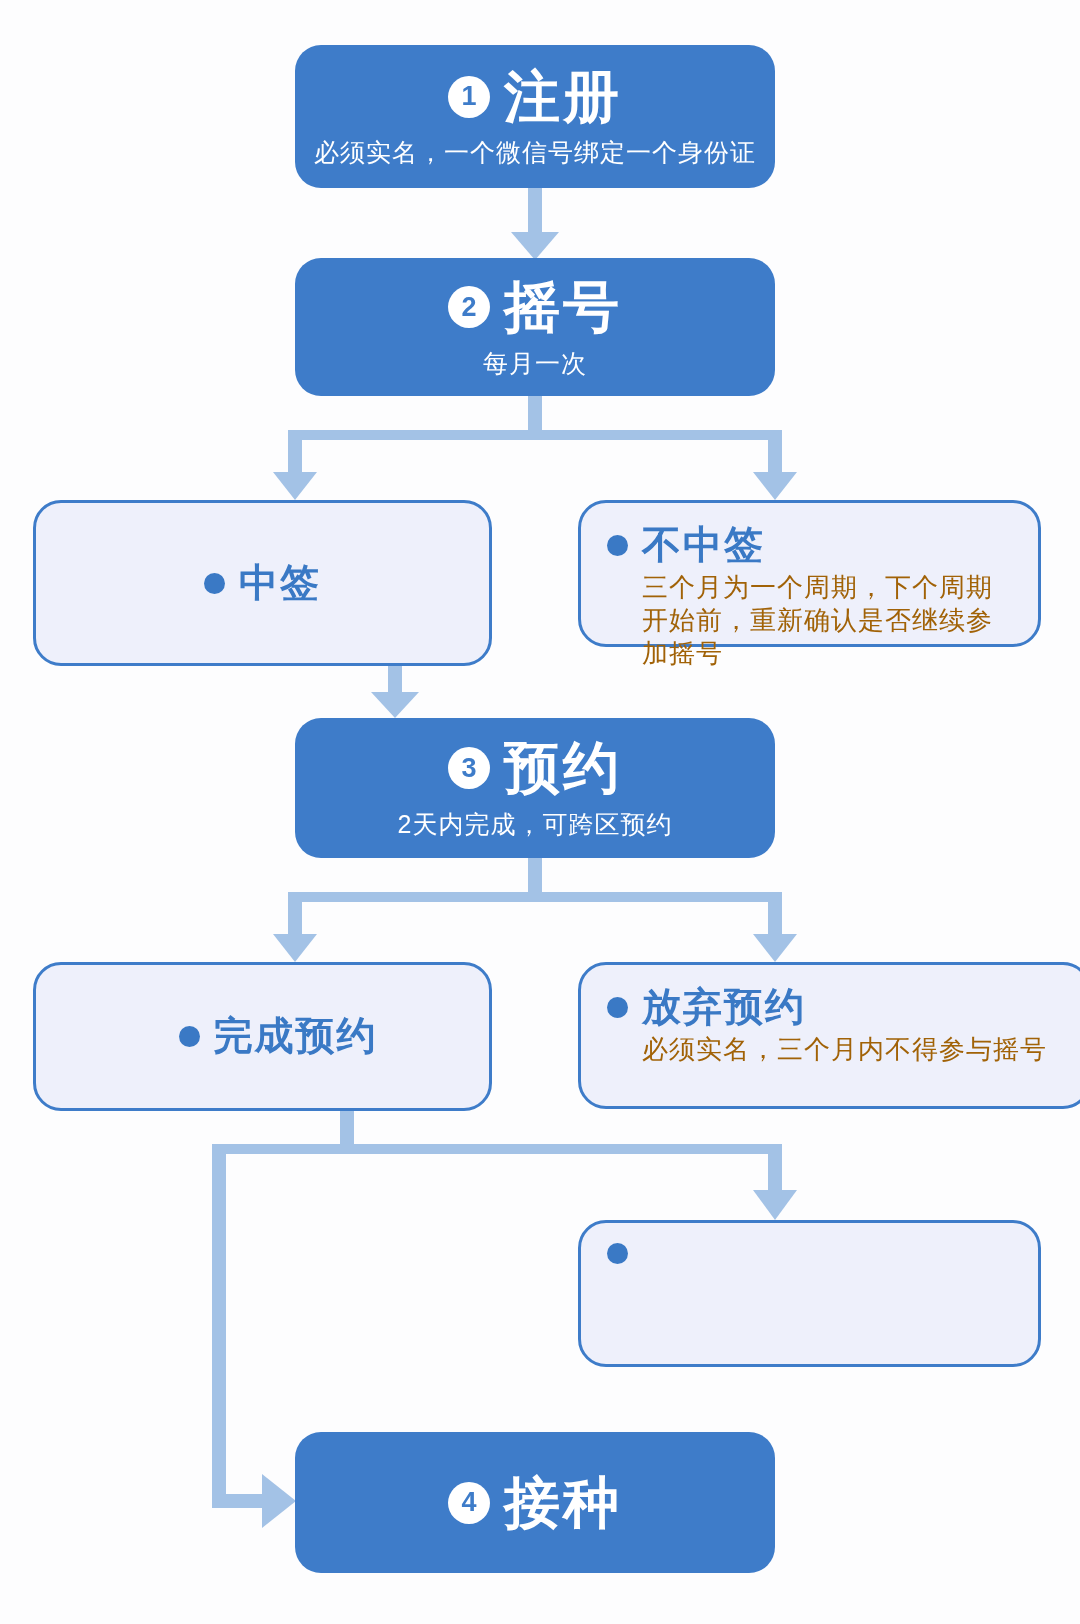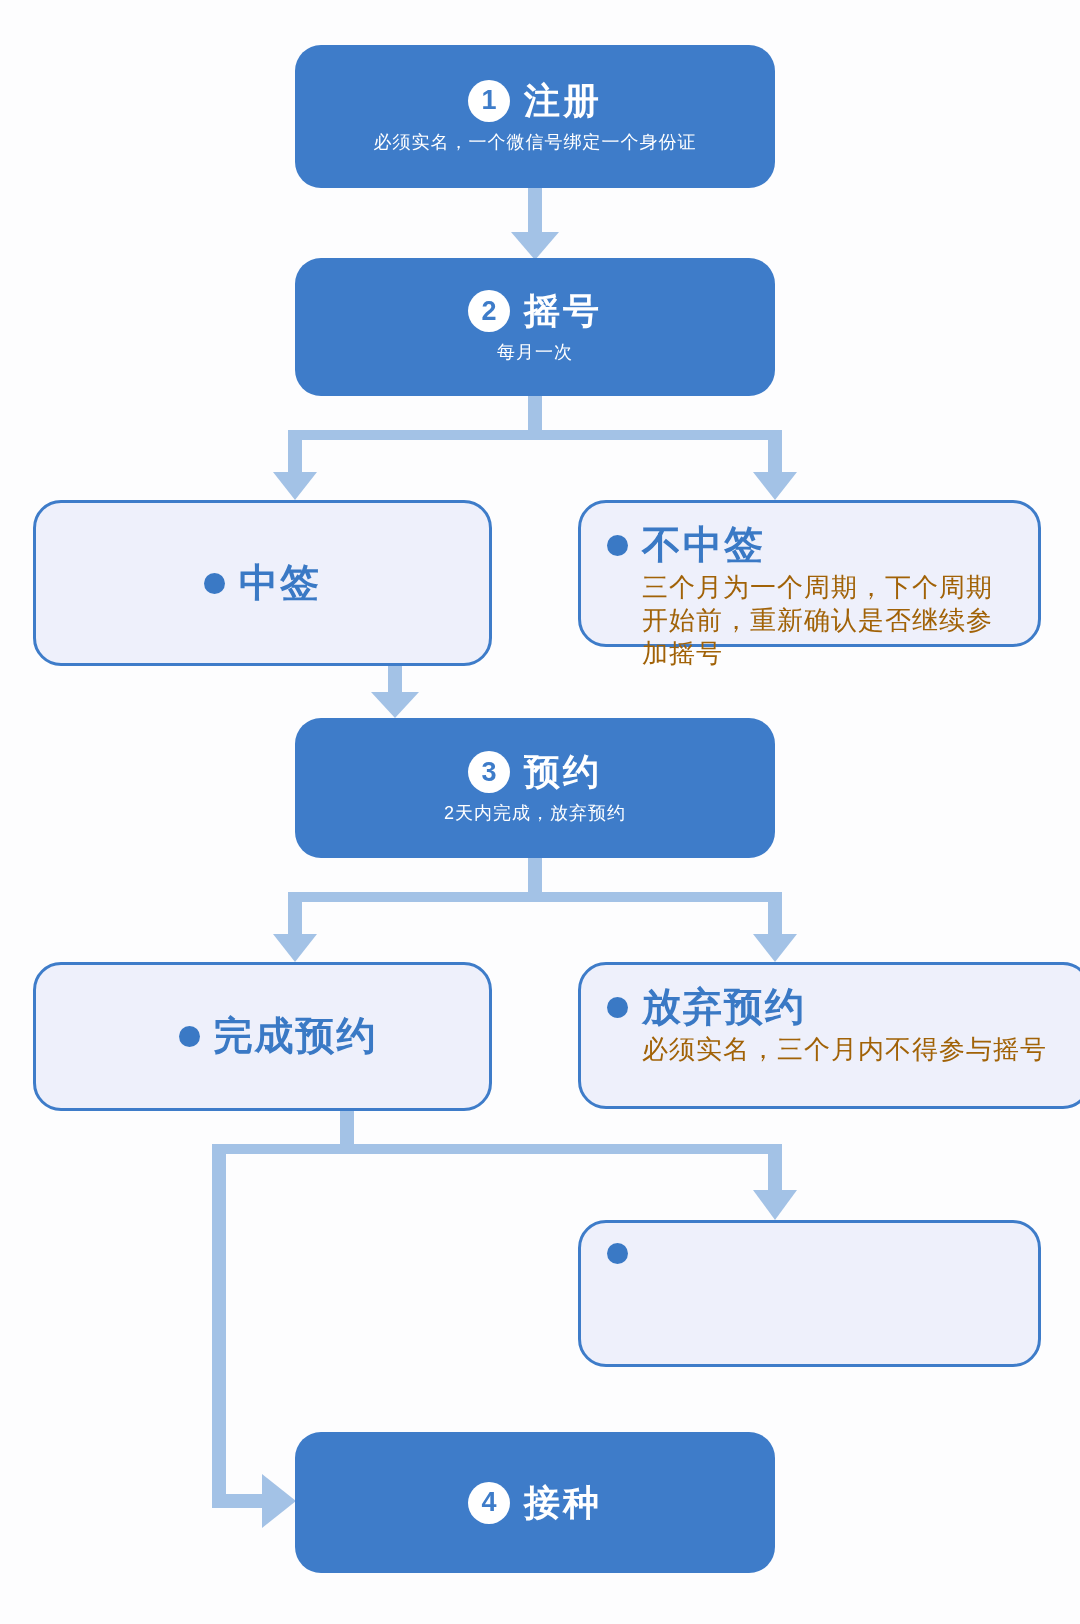--- a/index.html
+++ b/index.html
@@ -22,24 +22,24 @@
     gap:10px;z-index:1;box-sizing:border-box;
   }
   .step-title-row{display:flex;align-items:center;gap:14px;}
   .num-circle{
     width:42px;height:42px;border-radius:50%;
     background:#ffffff;color:var(--blue);
     display:flex;align-items:center;justify-content:center;
     font-size:27px;font-weight:700;line-height:1;
   }
   .step-title{
-    color:#ffffff;font-size:36px;font-weight:700;letter-spacing:3px;line-height:1.1;
+    color:#ffffff;font-size:56px;font-weight:700;letter-spacing:3px;line-height:1.1;
   }
   .step-sub{
-    color:#ffffff;font-size:18px;letter-spacing:1px;white-space:nowrap;line-height:1.2;
+    color:#ffffff;font-size:25px;letter-spacing:1px;white-space:nowrap;line-height:1.2;
   }
 
   
   .outcome{
     position:absolute;
     background:var(--lightFill);
     border:3px solid var(--blue);
     border-radius:28px;
     z-index:1;box-sizing:border-box;
   }
@@ -141,21 +141,21 @@
     <div class="outcome-desc">三个月为一个周期，下个周期开始前，重新确认是否继续参加摇号</div>
   </div>
 
   <div class="step" style="top:718px;height:140px;">
     <div class="step-title-row">
       <span class="num-circle">
         <span>3</span>
       </span>
       <span class="step-title">预约</span>
     </div>
-    <div class="step-sub">2天内完成，放弃预约</div>
+    <div class="step-sub">2天内完成，可跨区预约</div>
   </div>
 
   <div class="outcome centered" style="left:33px;top:962px;width:459px;height:149px;padding-left:31px;">
     <div class="outcome-title-row">
       <span class="bullet"></span>
       <span class="outcome-title">完成预约</span>
     </div>
   </div>
 
   <div class="outcome detail" style="left:578px;top:962px;width:513px;height:147px;">

